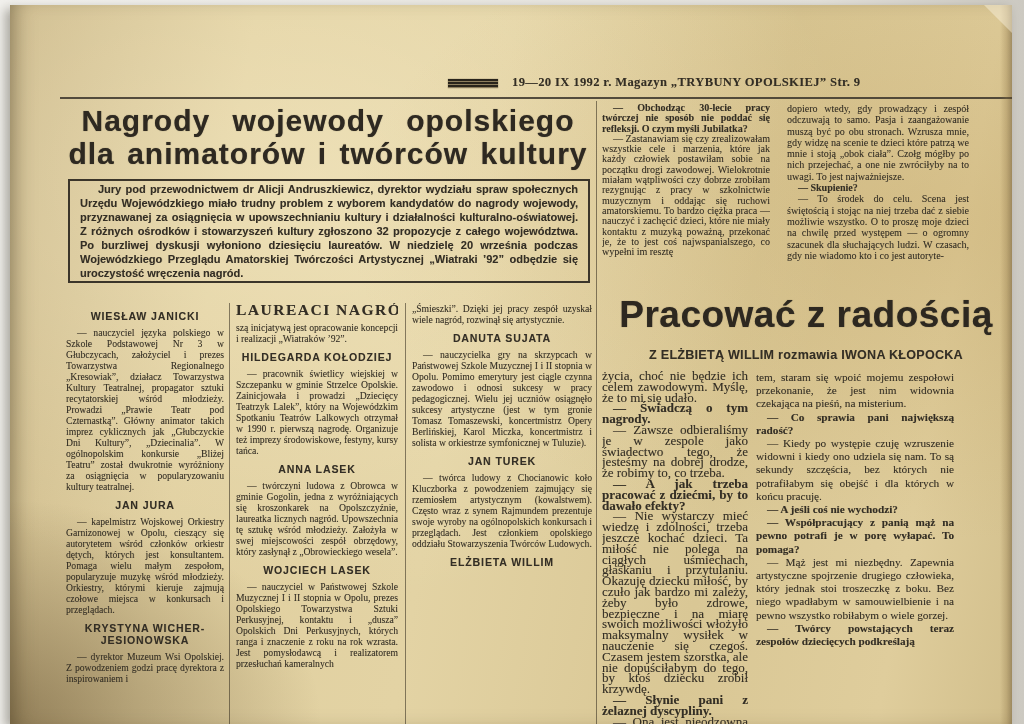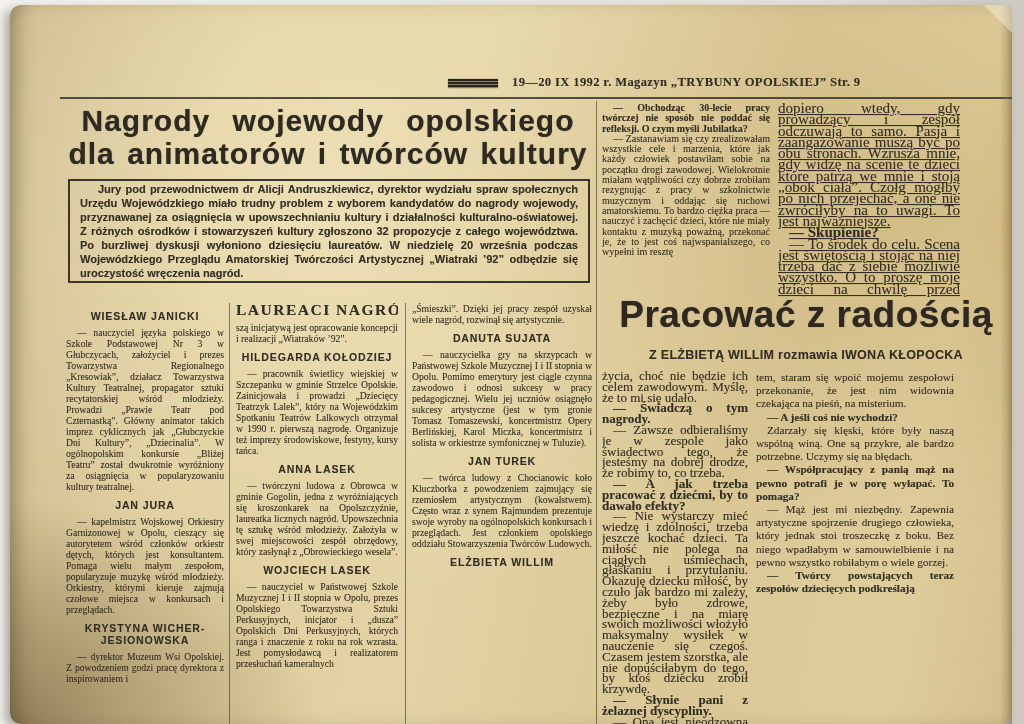--- a/index.html
+++ b/index.html
@@ -10,21 +10,21 @@
          background:
           radial-gradient(ellipse at 0% 100%, rgba(80,60,30,.50), transparent 22%),
           radial-gradient(ellipse at 92% 30%, rgba(186,152,84,.28), transparent 45%),
           radial-gradient(ellipse at 30% 25%, rgba(255,246,214,.40), transparent 55%),
           linear-gradient(100deg,#cbb88a 0,#e0cf9f 22%,#e3d3a4 45%,#d9c795 70%,#dfcd9c 88%,#d2bf8c 100%);
          box-shadow:inset 14px 0 22px -12px rgba(60,48,24,.55), -5px 4px 10px rgba(40,35,20,.35);}
   .edge-right{position:absolute;right:0;top:0;bottom:0;width:12px;
          background:linear-gradient(90deg,transparent,rgba(140,115,70,.30) 55%,rgba(92,72,40,.45));}
   .fold{position:absolute;right:0;top:0;width:0;height:0;
          border-left:28px solid transparent;border-top:28px solid rgba(250,244,226,.45);}
-  .ink{color:#332e25;text-shadow:.3px .3px 0 rgba(70,58,38,.30);border-radius:11px;}
+  .ink{color:#332e25;text-shadow:.3px .3px 0 rgba(70,58,38,.30);}
 
   
   .page-header{position:absolute;left:438px;top:70px;white-space:nowrap;
          font-family:"Liberation Serif",serif;font-weight:bold;font-size:12.5px;letter-spacing:.4px;}
   .hatch{display:inline-block;width:50px;height:9px;margin-right:14px;vertical-align:middle;
          background:repeating-linear-gradient(180deg,#29241b 0 1.6px,#8d7e5d 1.6px 3px);
          box-shadow:0 0 1px rgba(40,34,22,.6);}
   .header-rule{position:absolute;left:50px;top:92px;width:952px;height:2px;background:#3a342a;opacity:.85;}
 
   
@@ -54,21 +54,21 @@
   .q{font-weight:bold;text-align:justify;}
   .name-heading{font-family:"Liberation Sans",sans-serif;font-weight:700;text-align:center;
         font-size:10.5px;letter-spacing:.9px;margin:7px 0 5px;text-indent:0;line-height:12px;}
   .serif-heading{font-family:"Liberation Serif",serif;font-weight:bold;font-size:15.5px;
         letter-spacing:1.5px;text-align:center;margin:1px 0 7px;text-indent:0;white-space:nowrap;}
 
   
   .interview{position:absolute;left:588px;top:96px;width:420px;height:623px;padding-left:9px;}
   .itcol{position:absolute;top:2px;height:194px;overflow:hidden;text-align:justify;}
   .itcol1{left:4px;width:168px;font-size:10px;line-height:10.3px;}
-  .itcol2{left:180px;width:182px;font-size:15px;line-height:11.3px;text-decoration:underline;}
+  .itcol2{left:189px;width:182px;font-size:10px;line-height:11.3px;}
   .ihl{position:absolute;left:0;top:193px;width:416px;margin:0;text-align:center;
        font-family:"Liberation Sans",sans-serif;font-weight:700;font-size:37px;letter-spacing:.5px;
        color:#2d2820;text-shadow:0 0 1px rgba(45,40,32,.55);}
   .isub{position:absolute;left:0;top:247px;width:416px;text-align:center;
        font-family:"Liberation Sans",sans-serif;font-weight:700;font-size:12.5px;letter-spacing:.3px;}
   .ibcol{position:absolute;top:270px;bottom:0;overflow:hidden;text-align:justify;}
   .ibcol1{left:4px;width:146px;font-size:13px;line-height:10.8px;}
   .ibcol2{left:158px;width:198px;font-size:11.2px;line-height:13.2px;}
 </style>
 </head>
@@ -96,21 +96,21 @@
             <div class="blk para">— dyrektor Muzeum Wsi Opolskiej. Z powodzeniem godzi pracę dyrektora z inspirowaniem i</div>
           </div>
         <div class="ncol ncol2">
             <div class="blk serif-heading">LAUREACI NAGRÓD</div>
             <div class="blk frag">szą inicjatywą jest opracowanie koncepcji i realizacji „Wiatraków ’92”.</div>
             <div class="blk name-heading">HILDEGARDA KOŁODZIEJ</div>
             <div class="blk para">— pracownik świetlicy wiejskiej w Szczepanku w gminie Strzelce Opolskie. Zainicjowała i prowadzi „Dziecięcy Teatrzyk Lalek”, który na Wojewódzkim Spotkaniu Teatrów Lalkowych otrzymał w 1990 r. pierwszą nagrodę. Organizuje też imprezy środowiskowe, festyny, kursy tańca.</div>
             <div class="blk name-heading">ANNA LASEK</div>
             <div class="blk para">— twórczyni ludowa z Obrowca w gminie Gogolin, jedna z wyróżniających się kroszonkarek na Opolszczyźnie, laureatka licznych nagród. Upowszechnia tę sztukę wśród młodzieży. Założyła w swej miejscowości zespół obrzędowy, który zasłynął z „Obrowieckiego wesela”.</div>
             <div class="blk name-heading">WOJCIECH LASEK</div>
-            <div class="blk para">— nauczyciel w Państwowej Szkole Muzycznej I i II stopnia w Opolu, prezes Opolskiego Towarzystwa Sztuki Perkusyjnych, inicjator i „dusza” Opolskich Dni Perkusyjnych, których ranga i znaczenie z roku na rok wzrasta. Jest pomysłodawcą i realizatorem przesłuchań kameralnych</div>
+            <div class="blk para">— nauczyciel w Państwowej Szkole Muzycznej I i II stopnia w Opolu, prezes Opolskiego Towarzystwa Sztuki Perkusyjnej, kontaktu i „dusza” Opolskich Dni Perkusyjnych, których ranga i znaczenie z roku na rok wzrasta. Jest pomysłodawcą i realizatorem przesłuchań kameralnych</div>
           </div>
         <div class="ncol ncol3">
             <div class="blk frag">„Śmieszki”. Dzięki jej pracy zespół uzyskał wiele nagród, rozwinął się artystycznie.</div>
             <div class="blk name-heading">DANUTA SUJATA</div>
             <div class="blk para">— nauczycielka gry na skrzypcach w Państwowej Szkole Muzycznej I i II stopnia w Opolu. Pomimo emerytury jest ciągle czynna zawodowo i odnosi sukcesy w pracy pedagogicznej. Wielu jej uczniów osiągnęło sukcesy artystyczne (jest w tym gronie Tomasz Tomaszewski, koncertmistrz Opery Berlińskiej, Karol Miczka, koncertmistrz i solista w orkiestrze symfonicznej w Tuluzie).</div>
             <div class="blk name-heading">JAN TUREK</div>
             <div class="blk para">— twórca ludowy z Chocianowic koło Kluczborka z powodzeniem zajmujący się rzemiosłem artystycznym (kowalstwem). Często wraz z synem Rajmundem prezentuje swoje wyroby na ogólnopolskich konkursach i przeglądach. Jest członkiem opolskiego oddziału Stowarzyszenia Twórców Ludowych.</div>
             <div class="blk name-heading">ELŻBIETA WILLIM</div>
           </div>
       </div>
@@ -136,22 +136,23 @@
           <div class="blk frag">życia, choć nie będzie ich celem zawodowym. Myślę, że to mi się udało.</div>
           <div class="blk q">— Świadczą o tym nagrody.</div>
           <div class="blk a">— Zawsze odbieraliśmy je w zespole jako świadectwo tego, że jesteśmy na dobrej drodze, że robimy to, co trzeba.</div>
           <div class="blk q">— A jak trzeba pracować z dziećmi, by to dawało efekty?</div>
           <div class="blk a">— Nie wystarczy mieć wiedzę i zdolności, trzeba jeszcze kochać dzieci. Ta miłość nie polega na ciągłych uśmiechach, głaskaniu i przytulaniu. Okazuję dziecku miłość, by czuło jak bardzo mi zależy, żeby było zdrowe, bezpieczne i na miarę swoich możliwości włożyło maksymalny wysiłek w nauczenie się czegoś. Czasem jestem szorstka, ale nie dopuściłabym do tego, by ktoś dziecku zrobił krzywdę.</div>
           <div class="blk q">— Słynie pani z żelaznej dyscypliny.</div>
           <div class="blk a">— Ona jest nieodzowna w tej pracy. Chodzi mi tylko o wyrobienie w dziecku dyscypliny wewnętrznej — tak, aby ono samo umiało ocenić, co jest dobre, a co złe. Moje dzieci to umieją wspaniale. Czasem wystarczy spojrzenie, by wiedziały jak się zachować. To jest mój sukces. I nie zamierzam zrezygnować</div>
         </div>
       <div class="ibcol ibcol2">
           <div class="blk frag">tem, staram się wpoić mojemu zespołowi przekonanie, że jest nim widownia czekająca na pieśń, na misterium.</div>
+          <div class="blk q">— Co sprawia pani największą radość?</div>
+          <div class="blk a">— Kiedy po występie czuję wzruszenie widowni i kiedy ono udziela się nam. To są sekundy szczęścia, bez których nie potrafiłabym się obejść i dla których w końcu pracuję.</div>
           <div class="blk q">— A jeśli coś nie wychodzi?</div>
-          <div class="blk a">Zdarzały się klęski, które były naszą wspólną winą. One są przykre, ale bardzo potrzebne. Uczymy się na błędach.</div>
           <div class="blk q">— Współpracujący z panią mąż na pewno potrafi je w porę wyłapać. To pomaga?</div>
           <div class="blk a">— Mąż jest mi niezbędny. Zapewnia artystyczne spojrzenie drugiego człowieka, który jednak stoi troszeczkę z boku. Bez niego wpadłabym w samouwielbienie i na pewno wszystko robiłabym o wiele gorzej.</div>
           <div class="blk q">— Twórcy powstających teraz zespołów dziecięcych podkreślają</div>
         </div>
     </section>
 
     <div class="edge-right"></div>
     <div class="fold"></div>
   </div>
 </div>

